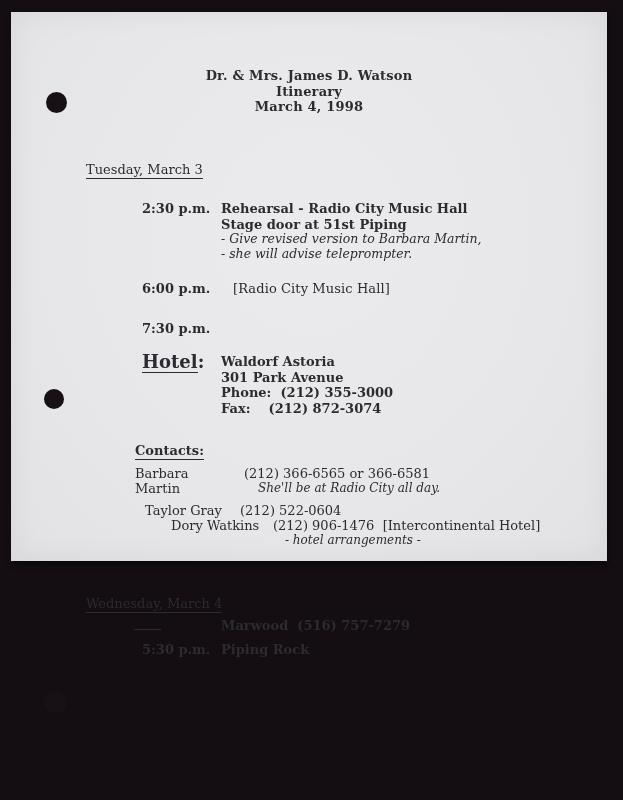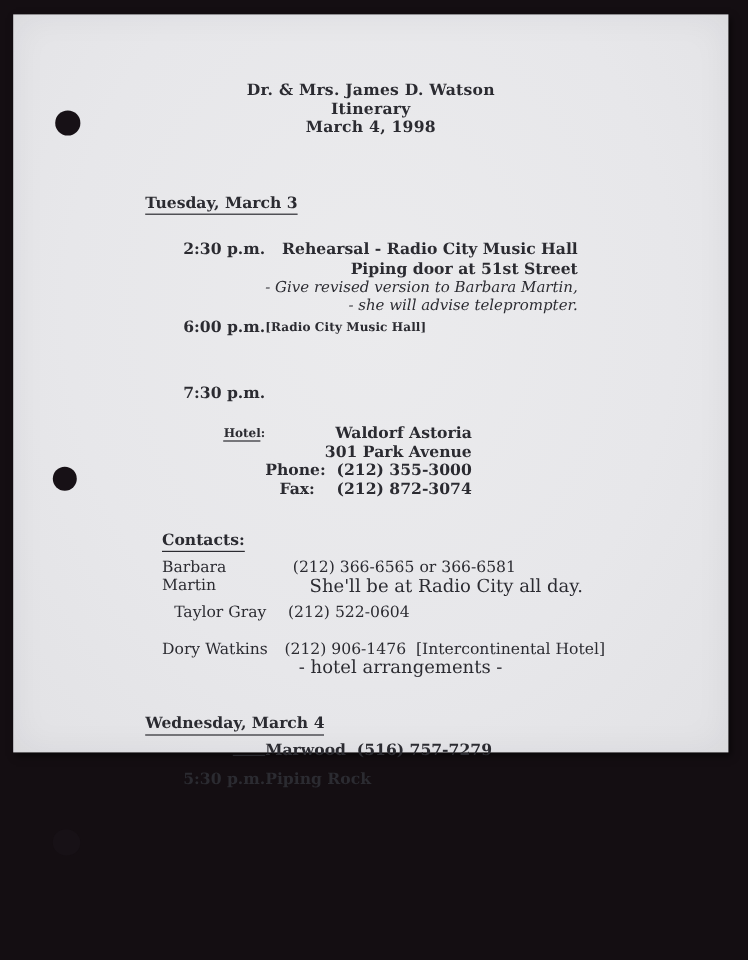--- a/index.html
+++ b/index.html
@@ -6,21 +6,21 @@
   body{
     width:623px;height:800px;
     background:#140e12;
     overflow:hidden;
     font-family:"DejaVu Serif","Liberation Serif",serif;
     position:relative;
   }
   .paper{
     position:absolute;
     left:11px;top:12px;
-    width:596px;height:615px;
+    width:596px;height:549px;
     background:
       radial-gradient(ellipse at 50% 40%, #ebebed 0%, #e7e7ea 60%, #e2e2e5 100%);
     box-shadow: inset 0 0 30px rgba(40,40,50,0.06), 2px 3px 6px rgba(0,0,0,0.55);
     color:#2b2b31;
   }
   .hole{
     position:absolute;
     width:21px;height:21px;
     border-radius:50%;
     background:#171116;
@@ -29,71 +29,70 @@
   .hole-mid{left:33px;top:377px;width:20px;height:20px;}
   .hole-bot{left:33px;top:679px;width:23px;height:22px;border-radius:48% 52% 50% 50%;}
   .header-block{
     position:absolute;top:56px;left:0;right:0;
     text-align:center;
     font-weight:bold;font-size:13px;line-height:15.5px;
     letter-spacing:0.2px;
   }
   .day-heading{
     position:absolute;
-    font-weight:bold;font-size:13px;
+    font-weight:normal;font-size:13px;
     border-bottom:1.5px solid #2b2b31;
     padding-bottom:1px;
-    margin-left:35px;
   }
   .day1{left:75px;top:150px;}
   .day2{left:75px;top:584px;}
   .event-row{
     position:absolute;left:131px;
-    display:flex;align-items:flex-start;text-align:right;
+    display:flex;align-items:flex-start;
   }
   .time-col{
     width:79px;flex-shrink:0;
     font-weight:bold;font-size:13px;line-height:15.5px;
   }
   .detail-col{font-size:13px;}
   .detail-line{font-weight:bold;line-height:15.5px;white-space:pre;}
   .note-line{
     font-style:italic;font-weight:normal;
     font-size:12.5px;line-height:14.5px;white-space:pre;
   }
   .bracket-line{
-    font-weight:bold;font-size:10px;line-height:15px;
+    font-weight:normal;font-size:13px;line-height:15px;
     letter-spacing:0.1px;
   }
   .e1{top:189px;}
-  .e2{top:254px;}
+  .e2{top:269px;gap:12px;}
   .e3{top:309px;}
   .hotel-row{top:342px;}
-  .hotel-label-wrap{width:79px;flex-shrink:0;font-weight:bold;font-size:10px;line-height:15.5px;}
+  .hotel-label-wrap{width:79px;flex-shrink:0;font-weight:bold;font-size:18px;line-height:15.5px;}
   .hotel-label{border-bottom:1.5px solid #2b2b31;padding-bottom:0px;}
   .contacts-heading{
     position:absolute;left:124px;top:431px;
     font-weight:bold;font-size:13px;
     border-bottom:1.5px solid #2b2b31;padding-bottom:1px;
   }
   .contact-row{
     position:absolute;left:124px;
     display:flex;align-items:flex-start;
     font-size:13px;font-weight:normal;
   }
   .c1{top:454px;gap:12px;}
   .c2{top:491px;text-align:center;}
-  .c3{top:522px;}
+  .c3{top:506px;margin-left:36px;}
   .name-col{width:97px;flex-shrink:0;line-height:15px;}
   .phone-col{line-height:15px;}
   .phone-line{white-space:pre;}
   .indent8{padding-left:8px;}
   .indent5{padding-left:5px;}
   .contact-note{
-    font-size:15px;line-height:14.5px;
+    font-style:italic;font-size:12px;line-height:14.5px;
     padding-left:14px;white-space:pre;
   }
   .contact-note.dash-note{padding-left:17px;}
   .w1{top:606px;}
   .w2{top:630px;}
   .blank-dash{
     display:inline-block;
     width:27px;height:1px;
     border-bottom:1.5px solid #2b2b31;
     margin-left:-8px;margin-top:10px;
@@ -113,21 +112,21 @@
     <div>Itinerary</div>
     <div>March 4, 1998</div>
   </div>
 
   <div class="day-heading day1">Tuesday, March 3</div>
 
   <div class="event-row e1">
     <div class="time-col">2:30 p.m.</div>
     <div class="detail-col">
       <div class="detail-line">Rehearsal - Radio City Music Hall</div>
-      <div class="detail-line">Piping door at 51st Street</div>
+      <div class="detail-line">Stage door at 51st Piping</div>
       <div class="note-line">- Give revised version to Barbara Martin,</div>
       <div class="note-line">- she will advise teleprompter.</div>
     </div>
   </div>
 
   <div class="event-row e2">
     <div class="time-col">6:00 p.m.</div>
     <div class="detail-col">
       <div class="bracket-line">[Radio City Music Hall]</div>
     </div>

